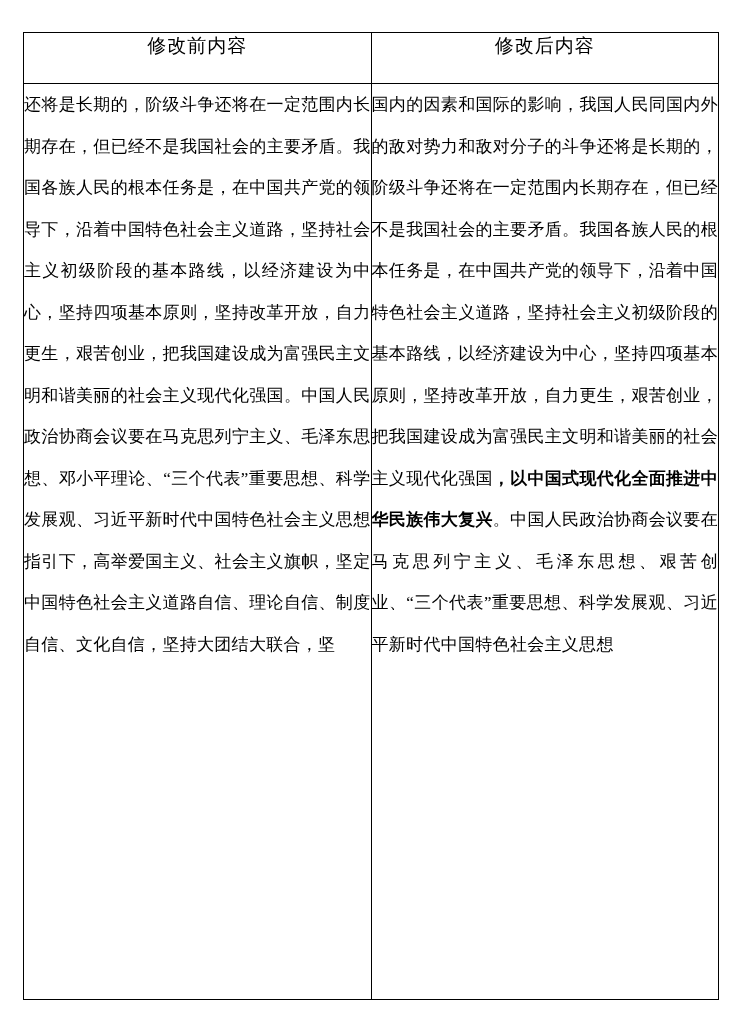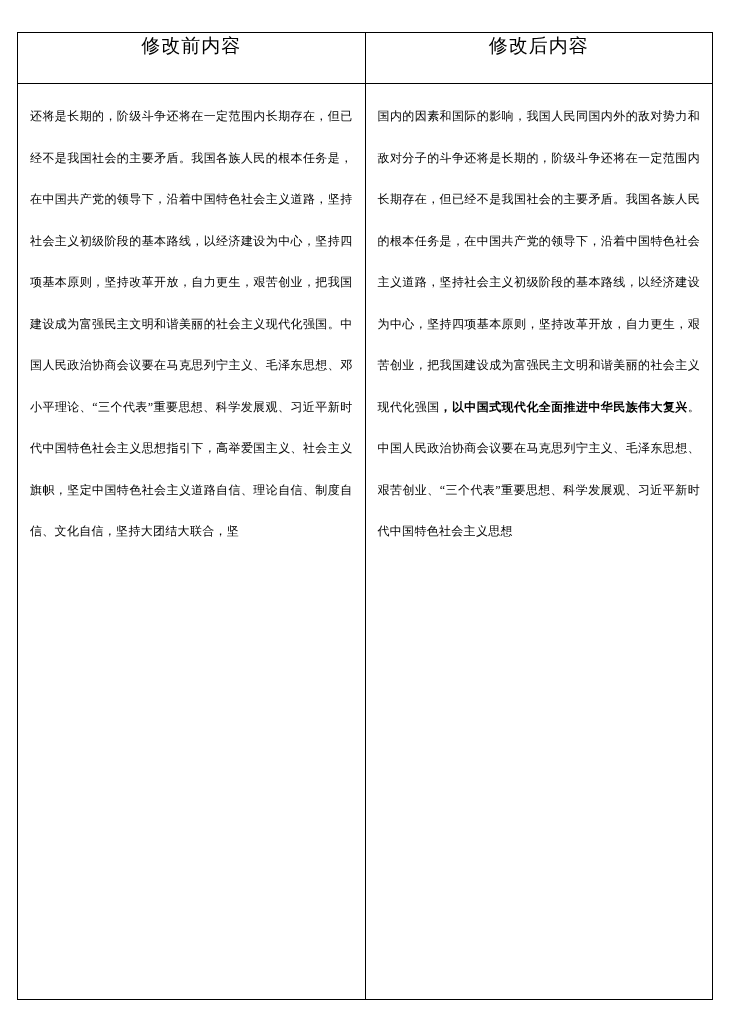--- a/index.html
+++ b/index.html
@@ -15,21 +15,21 @@
     overflow: hidden;
   }
   .page {
     position: relative;
     width: 748px;
     height: 1023px;
     box-sizing: border-box;
   }
   .doc-table {
     position: absolute;
-    left: 17px;
+    left: 23px;
     top: 32px;
     width: 696px;
     border-collapse: collapse;
     table-layout: fixed;
   }
   .doc-table td,
   .doc-table th {
     border: 1px solid #000000;
     vertical-align: top;
     padding: 0;
@@ -40,22 +40,22 @@
     vertical-align: middle;
     font-weight: normal;
     font-size: 19px;
     letter-spacing: 1px;
   }
   .body-cell {
     padding: 12px 14px 6px 14px;
     height: 915px;
   }
   .para {
-    margin: 12px;
-    font-size: 12px;
+    margin: 0;
+    font-size: 17px;
     line-height: 41.5px;
     text-align: justify;
     text-justify: inter-ideograph;
     letter-spacing: 0.3px;
   }
   .para .bold {
     font-weight: bold;
   }
   .col-left {
     width: 50%;

